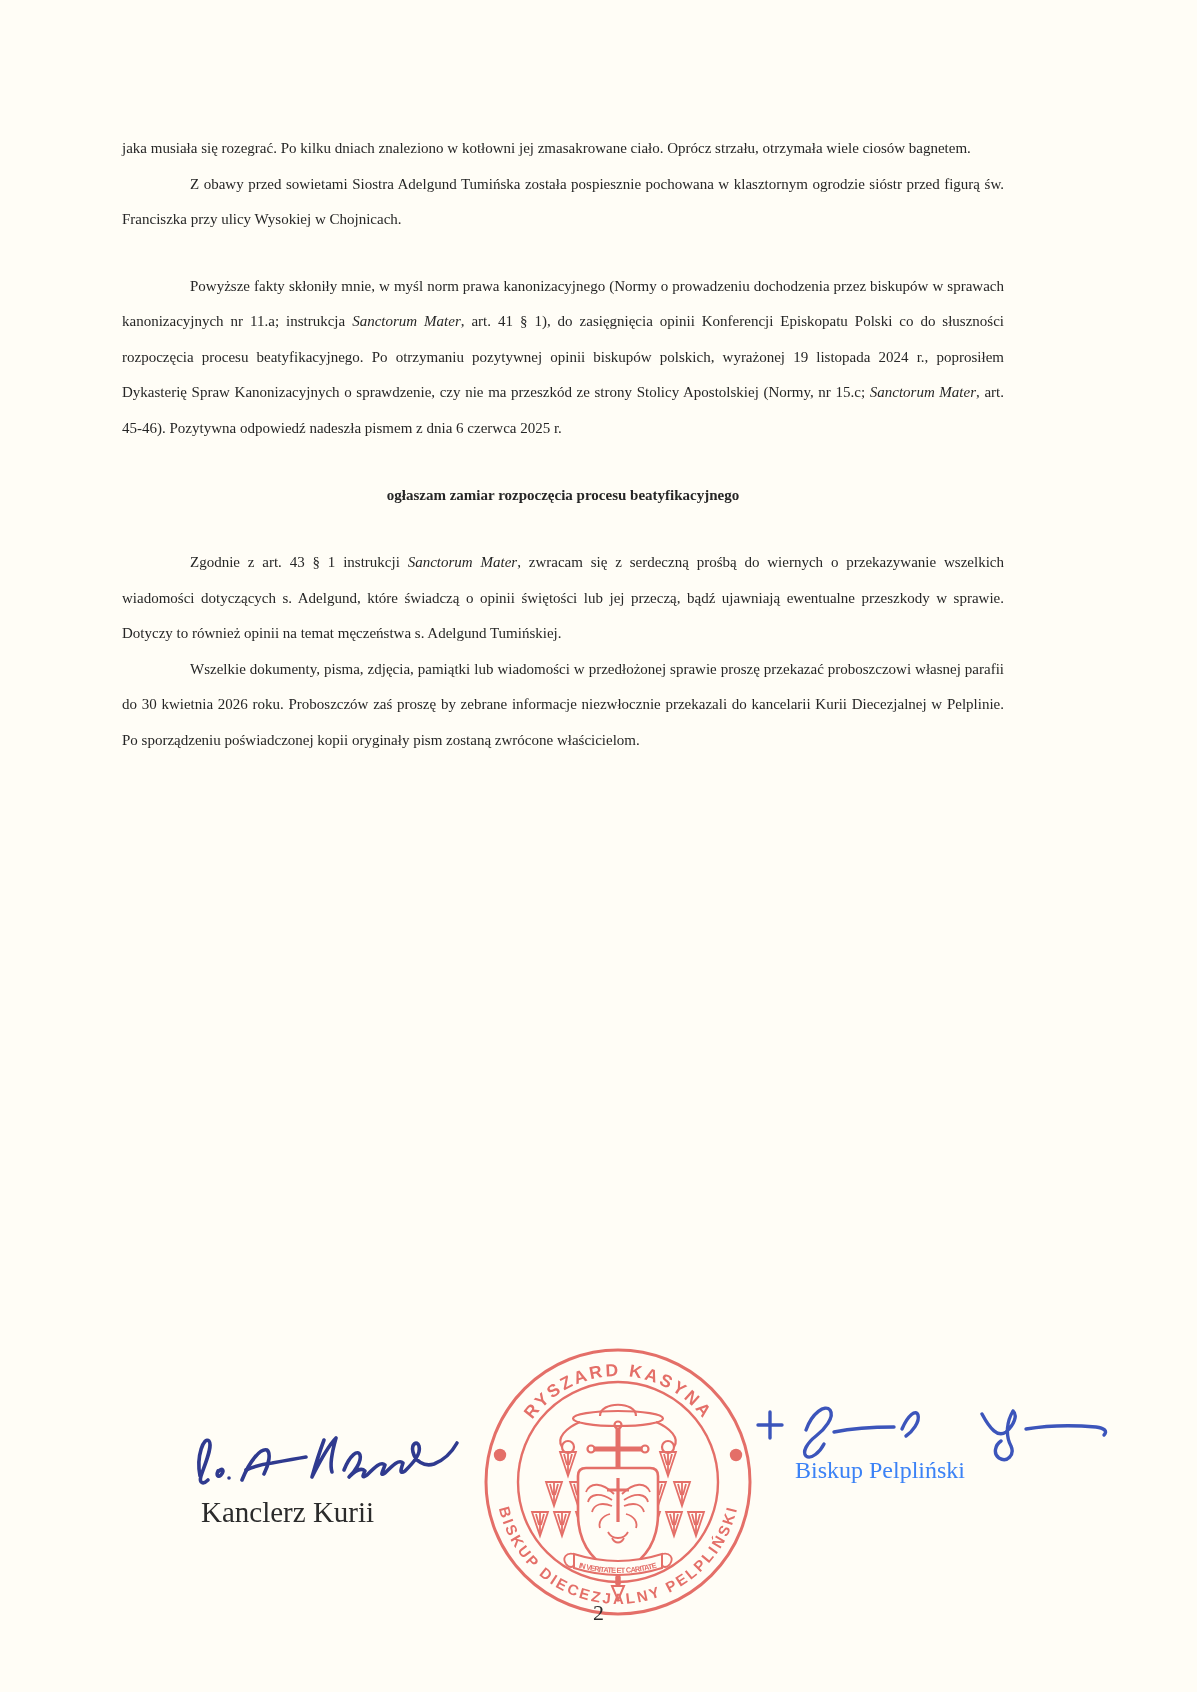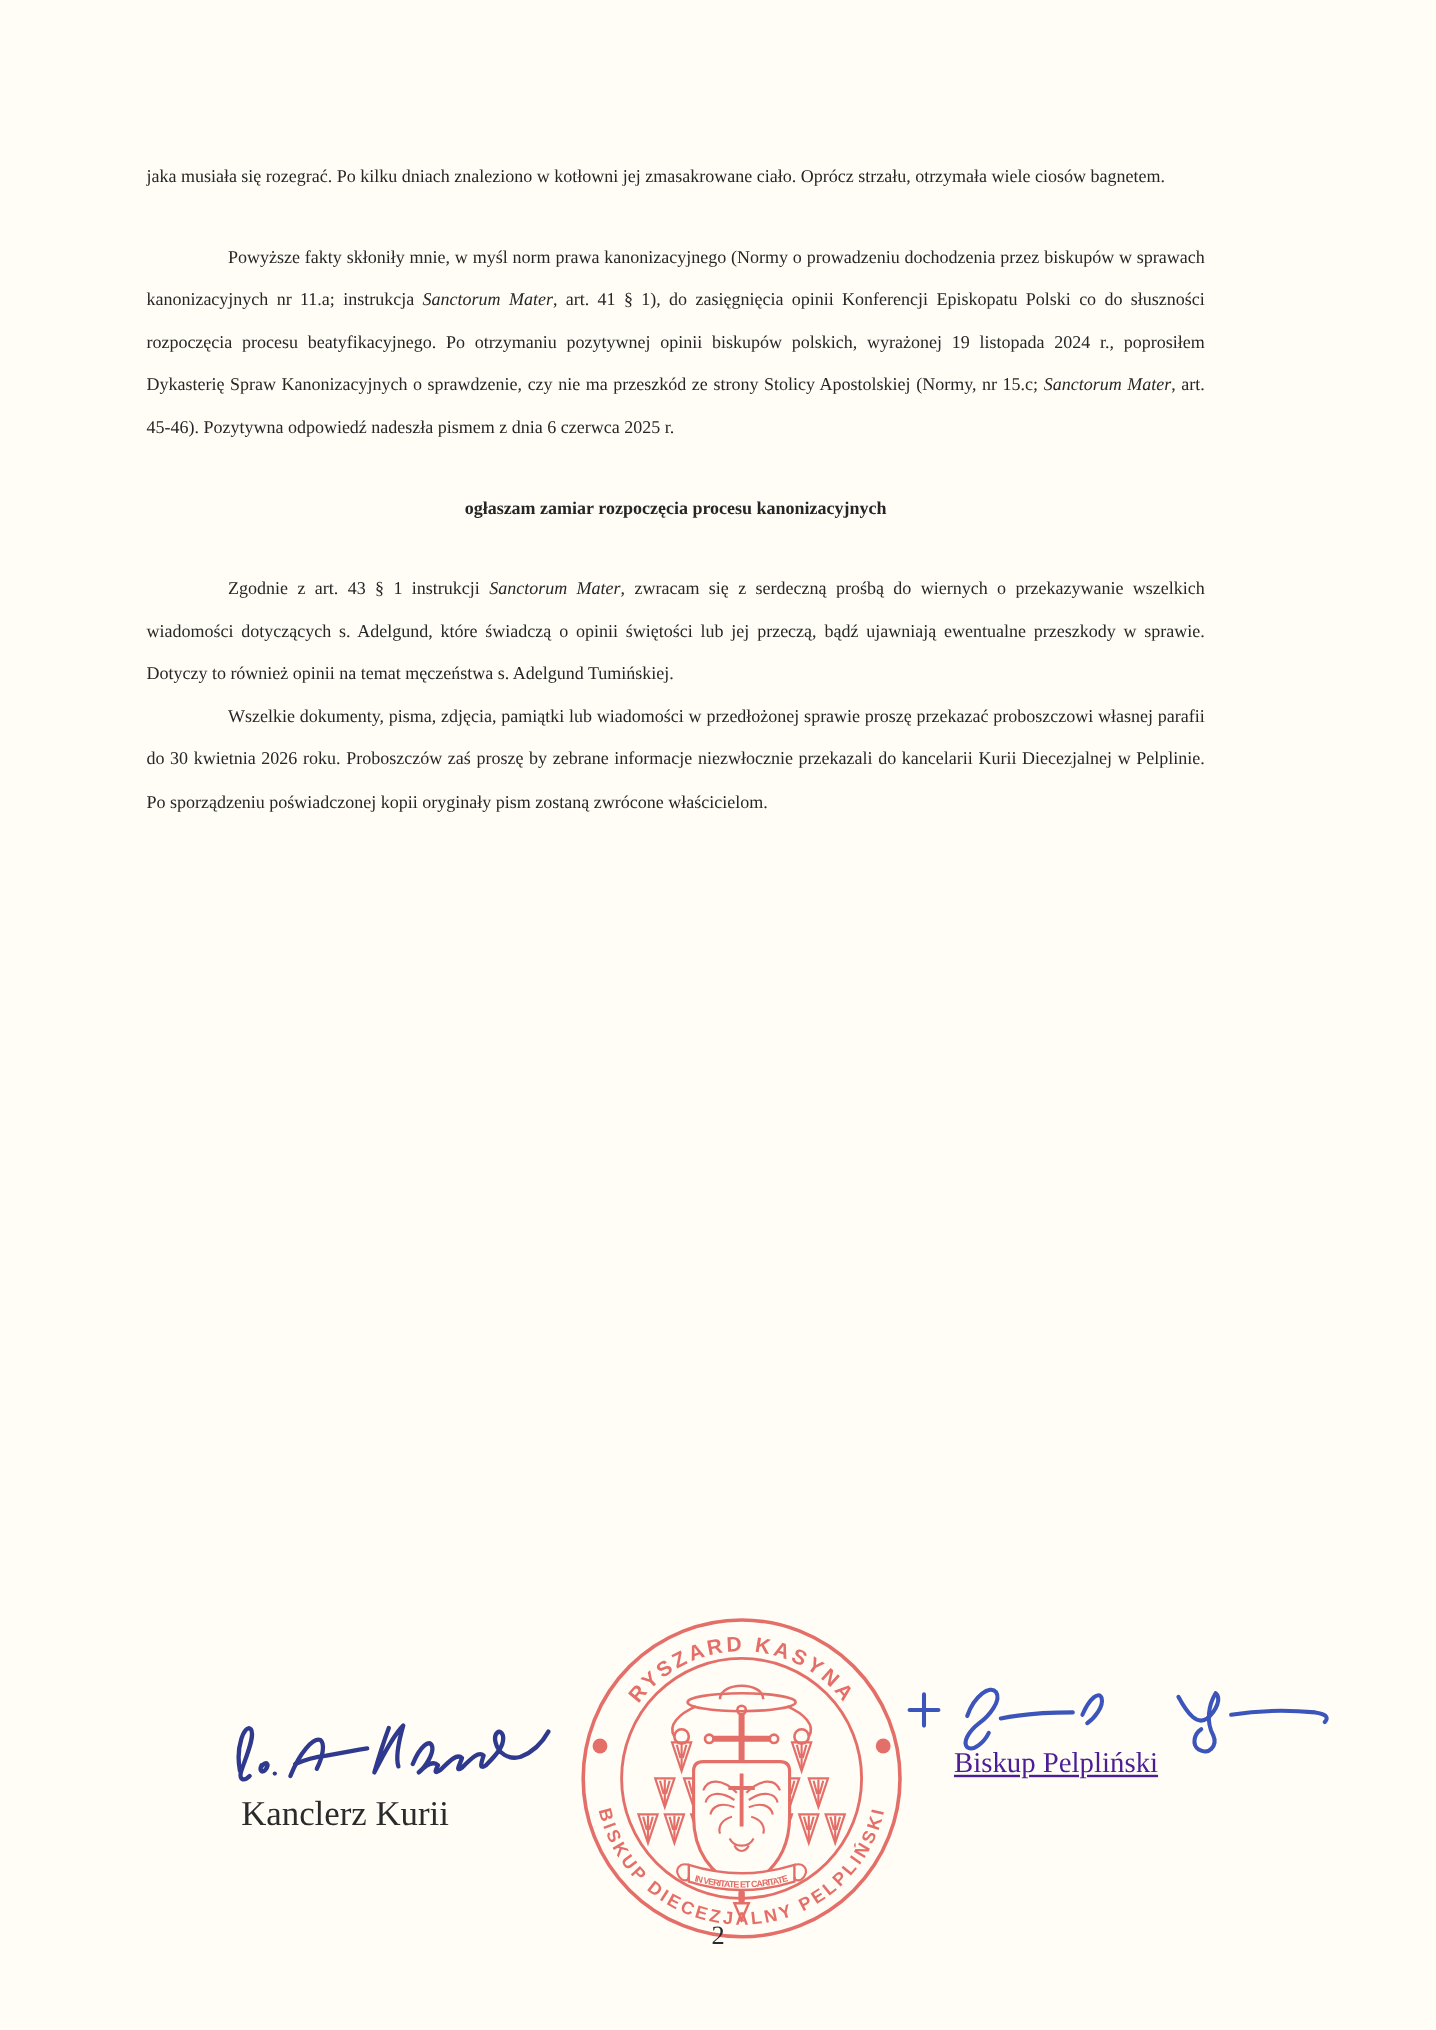--- a/index.html
+++ b/index.html
@@ -23,38 +23,39 @@
   p.para.bold { font-weight:bold; }
   p.para.center { text-align:center; text-indent:0; font-weight:bold; line-height:37px; }
   span.italic { font-style:italic; }
 
   .seal { position:absolute; left:482px; top:1346px; width:272px; height:272px; opacity:.92; }
   .seal text { font-family:"Liberation Sans", sans-serif; font-weight:bold; fill:#e2635d; }
 
   .sig-left  { position:absolute; left:178px; top:1408px; width:320px; height:96px; }
   .sig-right { position:absolute; left:750px; top:1386px; width:382px; height:82px; }
   .label-left  { position:absolute; left:201px; top:1496px; font-size:29px; color:#2b2b2b; }
-  .label-right { position:absolute; left:795px; top:1457px; font-size:24px; color:#4c1d95;text-decoration:underline; }
+  .label-right { position:absolute; left:795px; top:1457px; font-size:24px; color:#3b82f6; }
 
   .pageno { position:absolute; left:0; top:1600px; width:1197px; text-align:center; font-size:22px; color:#2b2b2b; }
 </style>
 </head>
 <body>
 
 <div class="page">
 
   <div class="doc" id="doc-sections">
       <div class="section">
         <p class="para"><span>jaka musiała się rozegrać. Po kilku dniach znaleziono w kotłowni jej zmasakrowane ciało. Oprócz strzału, otrzymała wiele ciosów bagnetem.</span></p>
+        <p class="para indent"><span>Z obawy przed sowietami Siostra Adelgund Tumińska została pospiesznie pochowana w klasztornym ogrodzie sióstr przed figurą św. Franciszka przy ulicy Wysokiej w Chojnicach.</span></p>
       </div>
       <div class="section gap">
         <p class="para indent"><span>Powyższe fakty skłoniły mnie, w myśl norm prawa kanonizacyjnego (Normy o prowadzeniu dochodzenia przez biskupów w sprawach kanonizacyjnych nr 11.a; instrukcja </span><span class="italic">Sanctorum Mater</span><span>, art. 41 § 1), do zasięgnięcia opinii Konferencji Episkopatu Polski co do słuszności rozpoczęcia procesu beatyfikacyjnego. Po otrzymaniu pozytywnej opinii biskupów polskich, wyrażonej 19 listopada 2024 r., poprosiłem Dykasterię Spraw Kanonizacyjnych o sprawdzenie, czy nie ma przeszkód ze strony Stolicy Apostolskiej (Normy, nr 15.c; </span><span class="italic">Sanctorum Mater</span><span>, art. 45-46). Pozytywna odpowiedź nadeszła pismem z dnia 6 czerwca 2025 r.</span></p>
       </div>
       <div class="section gap">
-        <p class="para bold center"><span>ogłaszam zamiar rozpoczęcia procesu kanonizacyjnych</span></p>
+        <p class="para bold center"><span>ogłaszam zamiar rozpoczęcia procesu beatyfikacyjnego</span></p>
       </div>
       <div class="section gap">
         <p class="para indent"><span>Zgodnie z art. 43 § 1 instrukcji </span><span class="italic">Sanctorum Mater</span><span>, zwracam się z serdeczną prośbą do wiernych o przekazywanie wszelkich wiadomości dotyczących s. Adelgund, które świadczą o opinii świętości lub jej przeczą, bądź ujawniają ewentualne przeszkody w sprawie. Dotyczy to również opinii na temat męczeństwa s. Adelgund Tumińskiej.</span></p>
         <p class="para indent"><span>Wszelkie dokumenty, pisma, zdjęcia, pamiątki lub wiadomości w przedłożonej sprawie proszę przekazać proboszczowi własnej parafii do 30 kwietnia 2026 roku. Proboszczów zaś proszę by zebrane informacje niezwłocznie przekazali do kancelarii Kurii Diecezjalnej w Pelplinie. Po sporządzeniu poświadczonej kopii oryginały pism zostaną zwrócone właścicielom.</span></p>
       </div>
     </div>
 
   <svg class="sig-left" viewBox="0 0 320 96" fill="none" stroke="#2f3a8f" stroke-width="3.6" stroke-linecap="round" stroke-linejoin="round">
     <path d="M 22,68 C 18,48 26,28 31,33 C 35,38 27,56 23,68 C 21,75 25,77 30,72"></path>
     <path d="M 40,64 C 44,59 47,62 43,67 C 40,70 38,67 40,63"></path>

